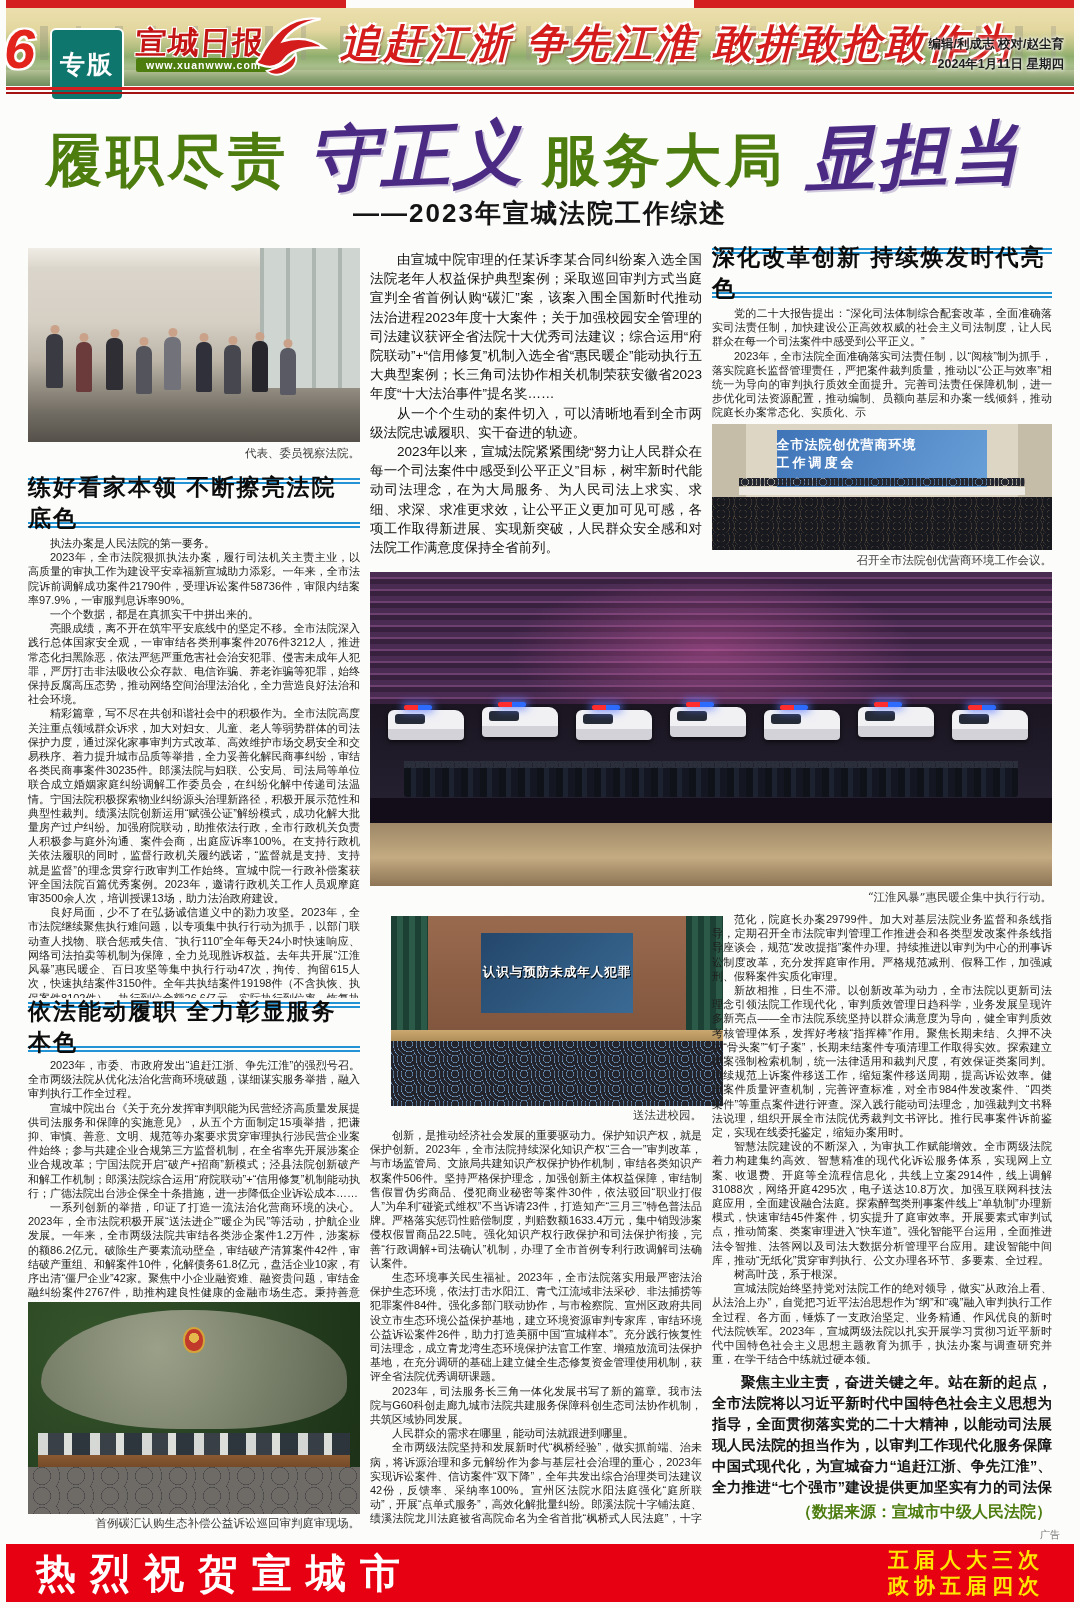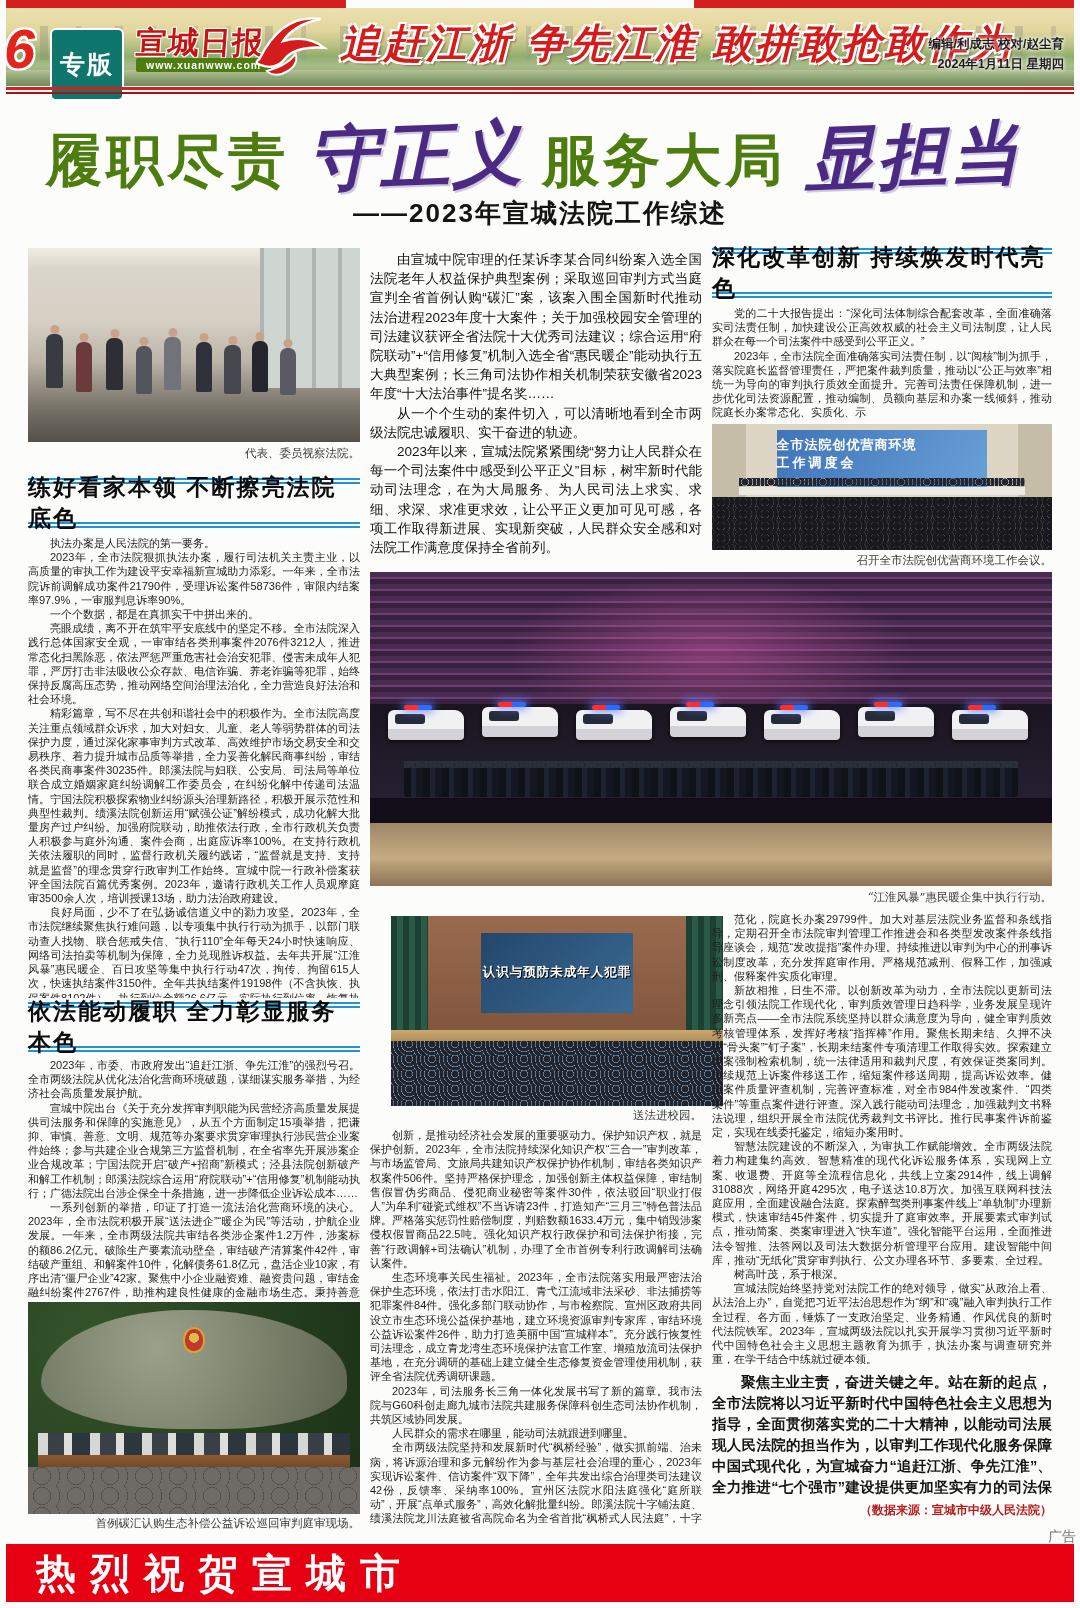--- a/index.html
+++ b/index.html
@@ -41,21 +41,21 @@
 
   
   .coltext { position:absolute; overflow:hidden; font-size:11px; line-height:14.2px; color:#1d1d1d; }
   .coltext p { text-indent:2em; text-align:justify; }
   .intro { font-size:13.5px; line-height:19.2px; color:#111; }
   .cap { position:absolute; font-family:"DejaVu Serif", serif; font-size:11.5px; color:#3a3a3a; text-align:right; }
   .sechead { position:absolute; display:flex; align-items:center; justify-content:center; font-size:23px; font-weight:bold;
     color:#0c0c0c; letter-spacing:2px; border-top:6px double #2293d5; border-bottom:6px double #2293d5; }
   .closing { position:absolute; overflow:hidden; font-size:14.5px; line-height:21px; font-weight:bold; color:#151515; }
   .closing p { text-indent:2em; text-align:justify; }
-  .source { position:absolute; text-align:right; font-size:12px; font-weight:bold; color:#b91c1c; }
+  .source { position:absolute; text-align:right; font-size:16px; font-weight:bold; color:#4d7c0f; }
 
   
   .photo { position:absolute; overflow:hidden; }
 
   
   .ph-lobby { background:linear-gradient(180deg,#ddd8cf 0%,#d5cfc4 38%,#bcb5a8 58%,#938d82 72%,#6f6a61 86%,#55514a 100%); }
   .lobby-win { position:absolute; right:0; top:0; width:30%; height:72%;
     background:repeating-linear-gradient(90deg,#aeb6b2 0 4px,#cfd6d2 4px 26px), linear-gradient(180deg,#c2c9c5,#9aa39e); }
   .lobby-ceil { position:absolute; left:0; top:0; width:100%; height:10%; background:linear-gradient(180deg,#efece5,#ddd8cd); }
   .person { position:absolute; border-radius:7px 7px 2px 2px; }
@@ -122,21 +122,21 @@
     color:#ffd94a; font-weight:bold; font-size:13.5px; letter-spacing:1px; display:flex; align-items:center; justify-content:center;
     box-shadow:0 2px 4px rgba(0,0,0,.5); }
   .rock-panel { position:absolute; left:3%; right:3%; top:62%; height:26px;
     background:repeating-linear-gradient(90deg,#e8e8e8 0 10px,#3a3f4a 10px 26px,#f0f0ee 26px 34px,#2e3440 34px 52px); opacity:.9; }
   .rock-table { position:absolute; left:3%; right:3%; top:72%; height:16px; background:linear-gradient(180deg,#8a5a32,#6e4525); }
   .rock-aud { position:absolute; left:0; right:0; bottom:0; height:22%; background:#3c3c40; }
   .rock-aud::before { content:""; position:absolute; inset:0;
     background:repeating-radial-gradient(circle at 14px 9px, #6e6a66 0 8px, transparent 9px); background-size:34px 20px; }
 
   
-  .ad-label { position:absolute; right:4px; top:1528px; font-size:14px; color:#777;margin-left:27px; }
+  .ad-label { position:absolute; right:20px; top:1528px; font-size:10px; color:#777;margin-left:27px; }
   .footer-banner { position:absolute; left:6px; right:6px; top:1544px; height:58px; background:#e60012;
     display:flex; align-items:center; justify-content:space-between; padding:0 30px; }
   .fb-big { font-size:40px; font-weight:bold; color:#fff; letter-spacing:14px; white-space:nowrap; }
   .fb-mid { text-align:center; color:#ffe600; font-size:21px; font-weight:bold; letter-spacing:5px; line-height:26px; white-space:nowrap; }
 </style>
 </head>
 <body>
 
 <div id="page">
 
@@ -194,21 +194,21 @@
     <p>2023年，全市法院狠抓执法办案，履行司法机关主责主业，以高质量的审执工作为建设平安幸福新宣城助力添彩。一年来，全市法院诉前调解成功案件21790件，受理诉讼案件58736件，审限内结案率97.9%，一审服判息诉率90%。</p>
     <p>一个个数据，都是在真抓实干中拼出来的。</p>
     <p>亮眼成绩，离不开在筑牢平安底线中的坚定不移。全市法院深入践行总体国家安全观，一审审结各类刑事案件2076件3212人，推进常态化扫黑除恶，依法严惩严重危害社会治安犯罪、侵害未成年人犯罪，严厉打击非法吸收公众存款、电信诈骗、养老诈骗等犯罪，始终保持反腐高压态势，推动网络空间治理法治化，全力营造良好法治和社会环境。</p>
     <p>精彩篇章，写不尽在共创和谐社会中的积极作为。全市法院高度关注重点领域群众诉求，加大对妇女、儿童、老人等弱势群体的司法保护力度，通过深化家事审判方式改革、高效维护市场交易安全和交易秩序、着力提升城市品质等举措，全力妥善化解民商事纠纷，审结各类民商事案件30235件。郎溪法院与妇联、公安局、司法局等单位联合成立婚姻家庭纠纷调解工作委员会，在纠纷化解中传递司法温情。宁国法院积极探索物业纠纷源头治理新路径，积极开展示范性和典型性裁判。绩溪法院创新运用“赋强公证”解纷模式，成功化解大批量房产过户纠纷。加强府院联动，助推依法行政，全市行政机关负责人积极参与庭外沟通、案件会商，出庭应诉率100%。在支持行政机关依法履职的同时，监督行政机关履约践诺，“监督就是支持、支持就是监督”的理念贯穿行政审判工作始终。宣城中院一行政补偿案获评全国法院百篇优秀案例。2023年，邀请行政机关工作人员观摩庭审3500余人次，培训授课13场，助力法治政府建设。</p>
     <p>良好局面，少不了在弘扬诚信道义中的勠力攻坚。2023年，全市法院继续聚焦执行难问题，以专项集中执行行动为抓手，以部门联动查人找物、联合惩戒失信、“执行110”全年每天24小时快速响应、网络司法拍卖等机制为保障，全力兑现胜诉权益。去年共开展“江淮风暴”惠民暖企、百日攻坚等集中执行行动47次，拘传、拘留615人次，快速执结案件3150件。全年共执结案件19198件（不含执恢、执保案件8102件），执行到位金额26.6亿元，实际执行到位率、恢复执行案件执行完毕率等指标位居全省前列。一大批申请人胜诉的纸上权益兑现成了“真金白银”，在全社会持续营造了“拒绝失信、诚实守信”的氛围。2023年，以市人大常委会对全市法院终本执行案件调研工作为契机，宣城中院制定关于终本案件管理的工作指引，加强终本案件规范管理。</p>
   </div>
 
   <div class="sechead" style="left:28px;top:1002px;width:332px;height:50px;">依法能动履职 全力彰显服务本色</div>
 
   <div class="coltext" style="left:28px;top:1058px;width:332px;height:240px;">
-    <p>2023年，市委、市政府发出“追赶江浙、争先江淮”的强烈号召。全市两级法院从优化法治化营商环境破题，谋细谋实服务举措，为经济社会高质量发展护航。</p>
+    <p>2023年，市委、市政府发出“追赶江浙、争先江淮”的强烈号召。全市两级法院从优化法治化营商环境破题，谋细谋实服务举措，融入审判执行工作全过程。</p>
     <p>宣城中院出台《关于充分发挥审判职能为民营经济高质量发展提供司法服务和保障的实施意见》，从五个方面制定15项举措，把谦抑、审慎、善意、文明、规范等办案要求贯穿审理执行涉民营企业案件始终；参与共建企业合规第三方监督机制，在全省率先开展涉案企业合规改革；宁国法院开启“破产+招商”新模式；泾县法院创新破产和解工作机制；郎溪法院综合运用“府院联动”+“信用修复”机制能动执行；广德法院出台涉企保全十条措施，进一步降低企业诉讼成本……</p>
     <p>一系列创新的举措，印证了打造一流法治化营商环境的决心。2023年，全市法院积极开展“送法进企”“暖企为民”等活动，护航企业发展。一年来，全市两级法院共审结各类涉企案件1.2万件，涉案标的额86.2亿元。破除生产要素流动壁垒，审结破产清算案件42件，审结破产重组、和解案件10件，化解债务61.8亿元，盘活企业10家，有序出清“僵尸企业”42家。聚焦中小企业融资难、融资贵问题，审结金融纠纷案件2767件，助推构建良性健康的金融市场生态。秉持善意文明执行理念，对1377家企业适用“活封”“活扣”等措施，为企业出具《自动履行证明书》《信用修复证明》128份。</p>
   </div>
 
   <div class="photo ph-rock" style="left:28px;top:1302px;width:332px;height:212px;">
     <div class="rock"></div>
     <div class="emblem"></div>
     <div class="rock-panel"></div>
     <div class="rock-table"></div>
     <div class="rock-aud"></div>
@@ -284,15 +284,19 @@
   </div>
 
   <div class="closing" style="left:712px;top:1372px;width:340px;height:126px;">
     <p>聚焦主业主责，奋进关键之年。站在新的起点，全市法院将以习近平新时代中国特色社会主义思想为指导，全面贯彻落实党的二十大精神，以能动司法展现人民法院的担当作为，以审判工作现代化服务保障中国式现代化，为宣城奋力“追赶江浙、争先江淮”、全力推进“七个强市”建设提供更加坚实有力的司法保障。</p>
   </div>
   <div class="source" style="left:712px;top:1502px;width:340px;">（数据来源：宣城市中级人民法院）</div>
 
   <div class="ad-label">广告</div>
   <div class="footer-banner">
     <span class="fb-big">热烈祝贺宣城市</span>
+    <span class="fb-mid">
+      <span style="display:block;">五届人大三次</span>
+      <span style="display:block;">政协五届四次</span>
+    </span>
   </div>
 
 </div>
 
 </body></html>

